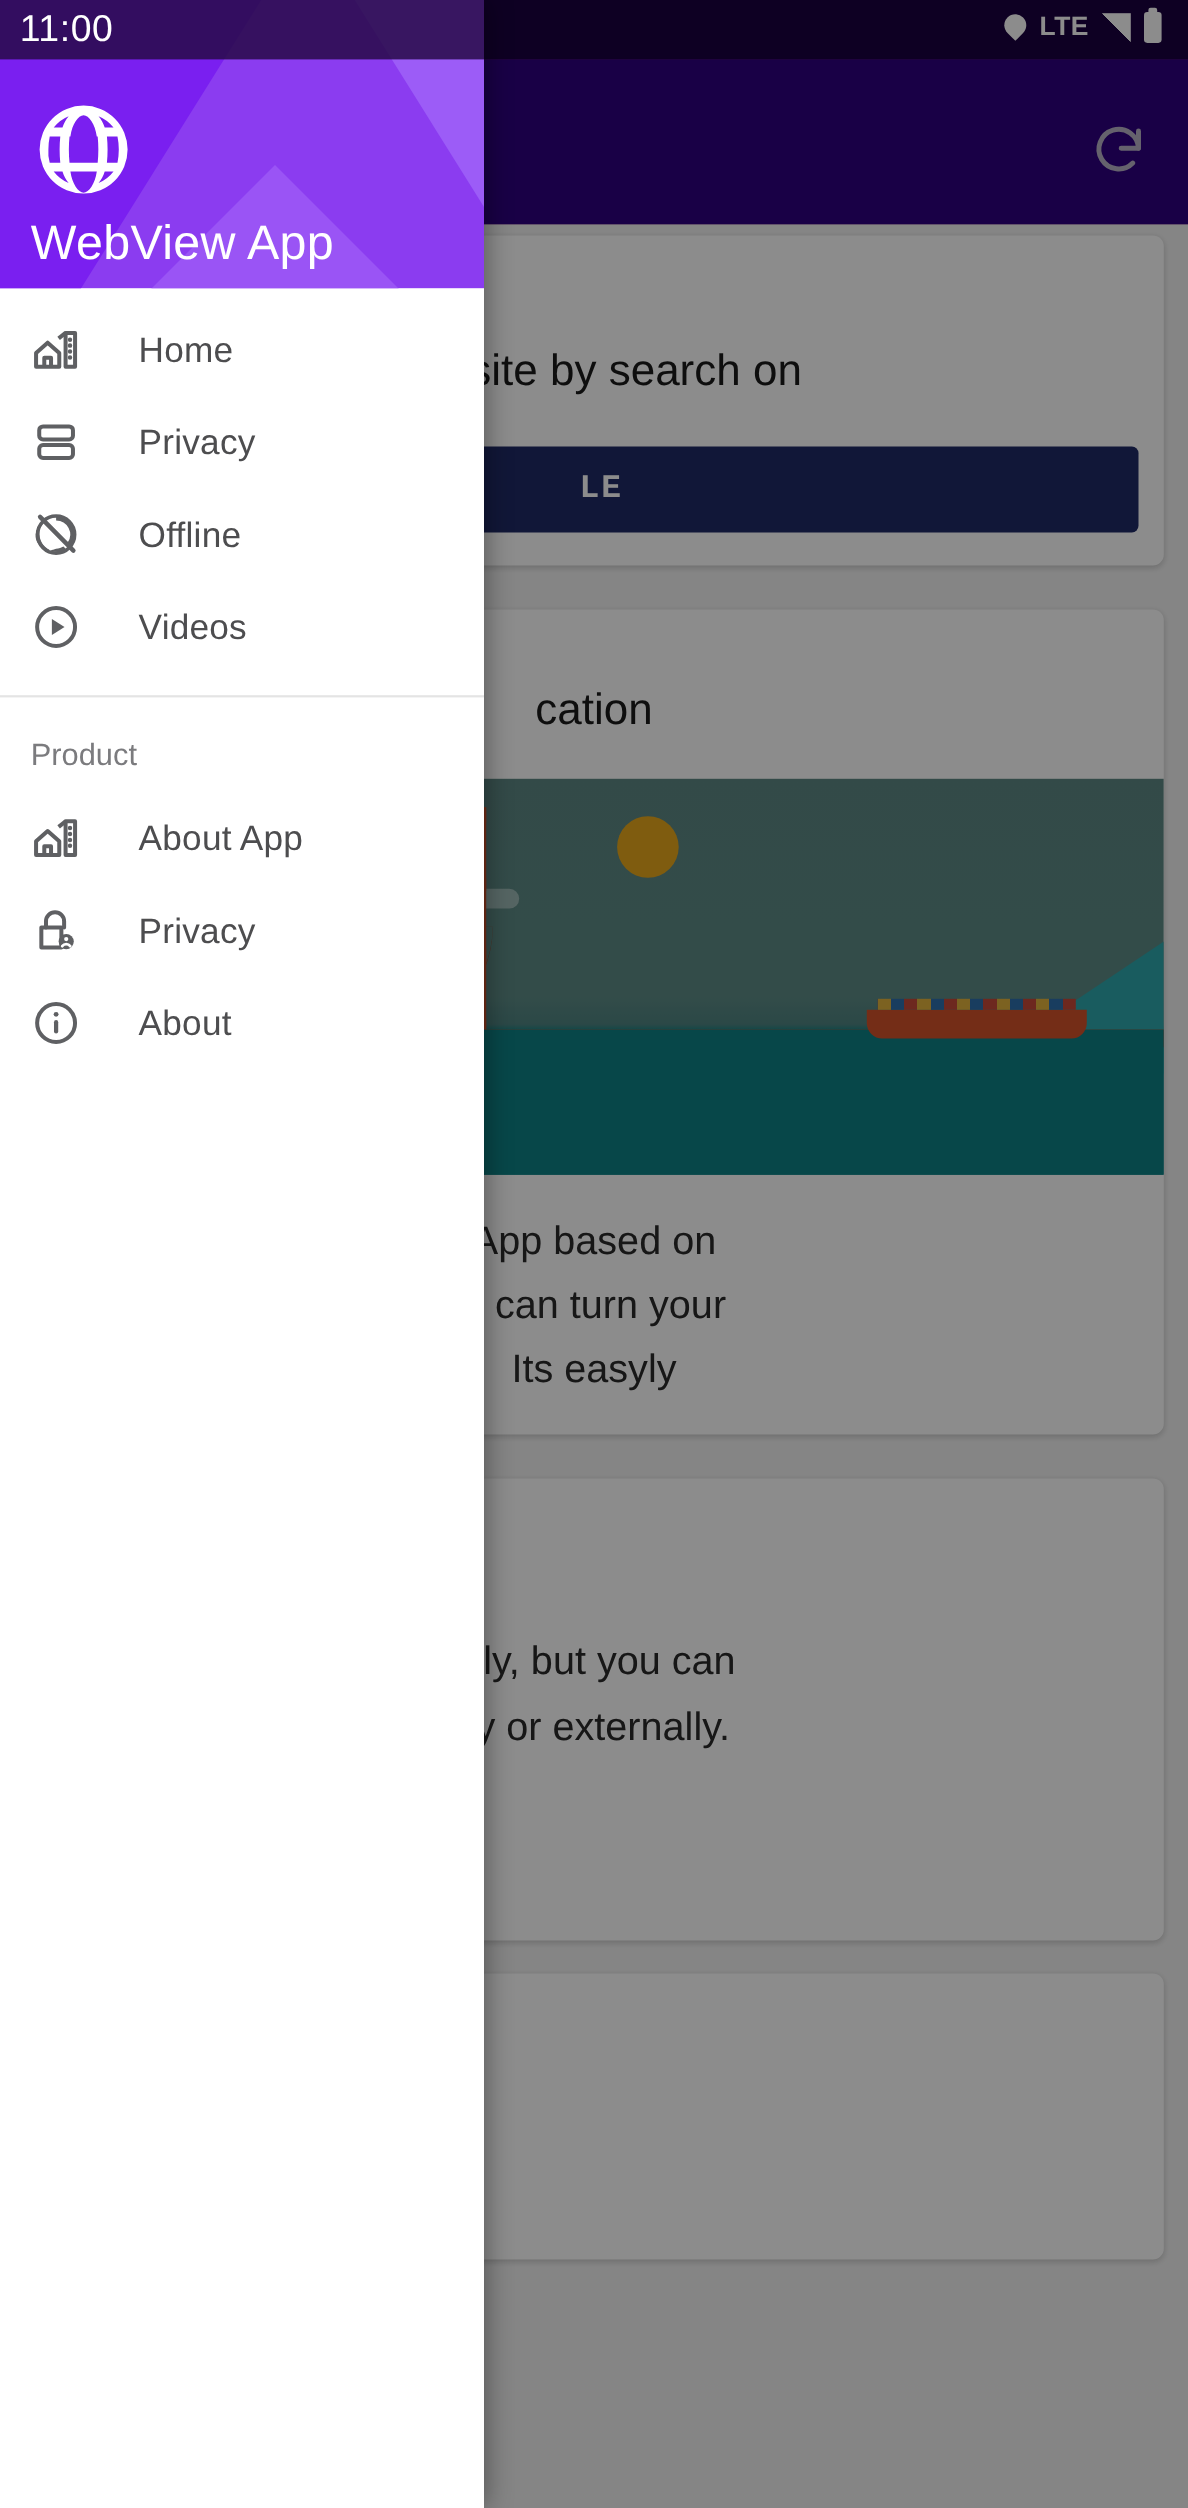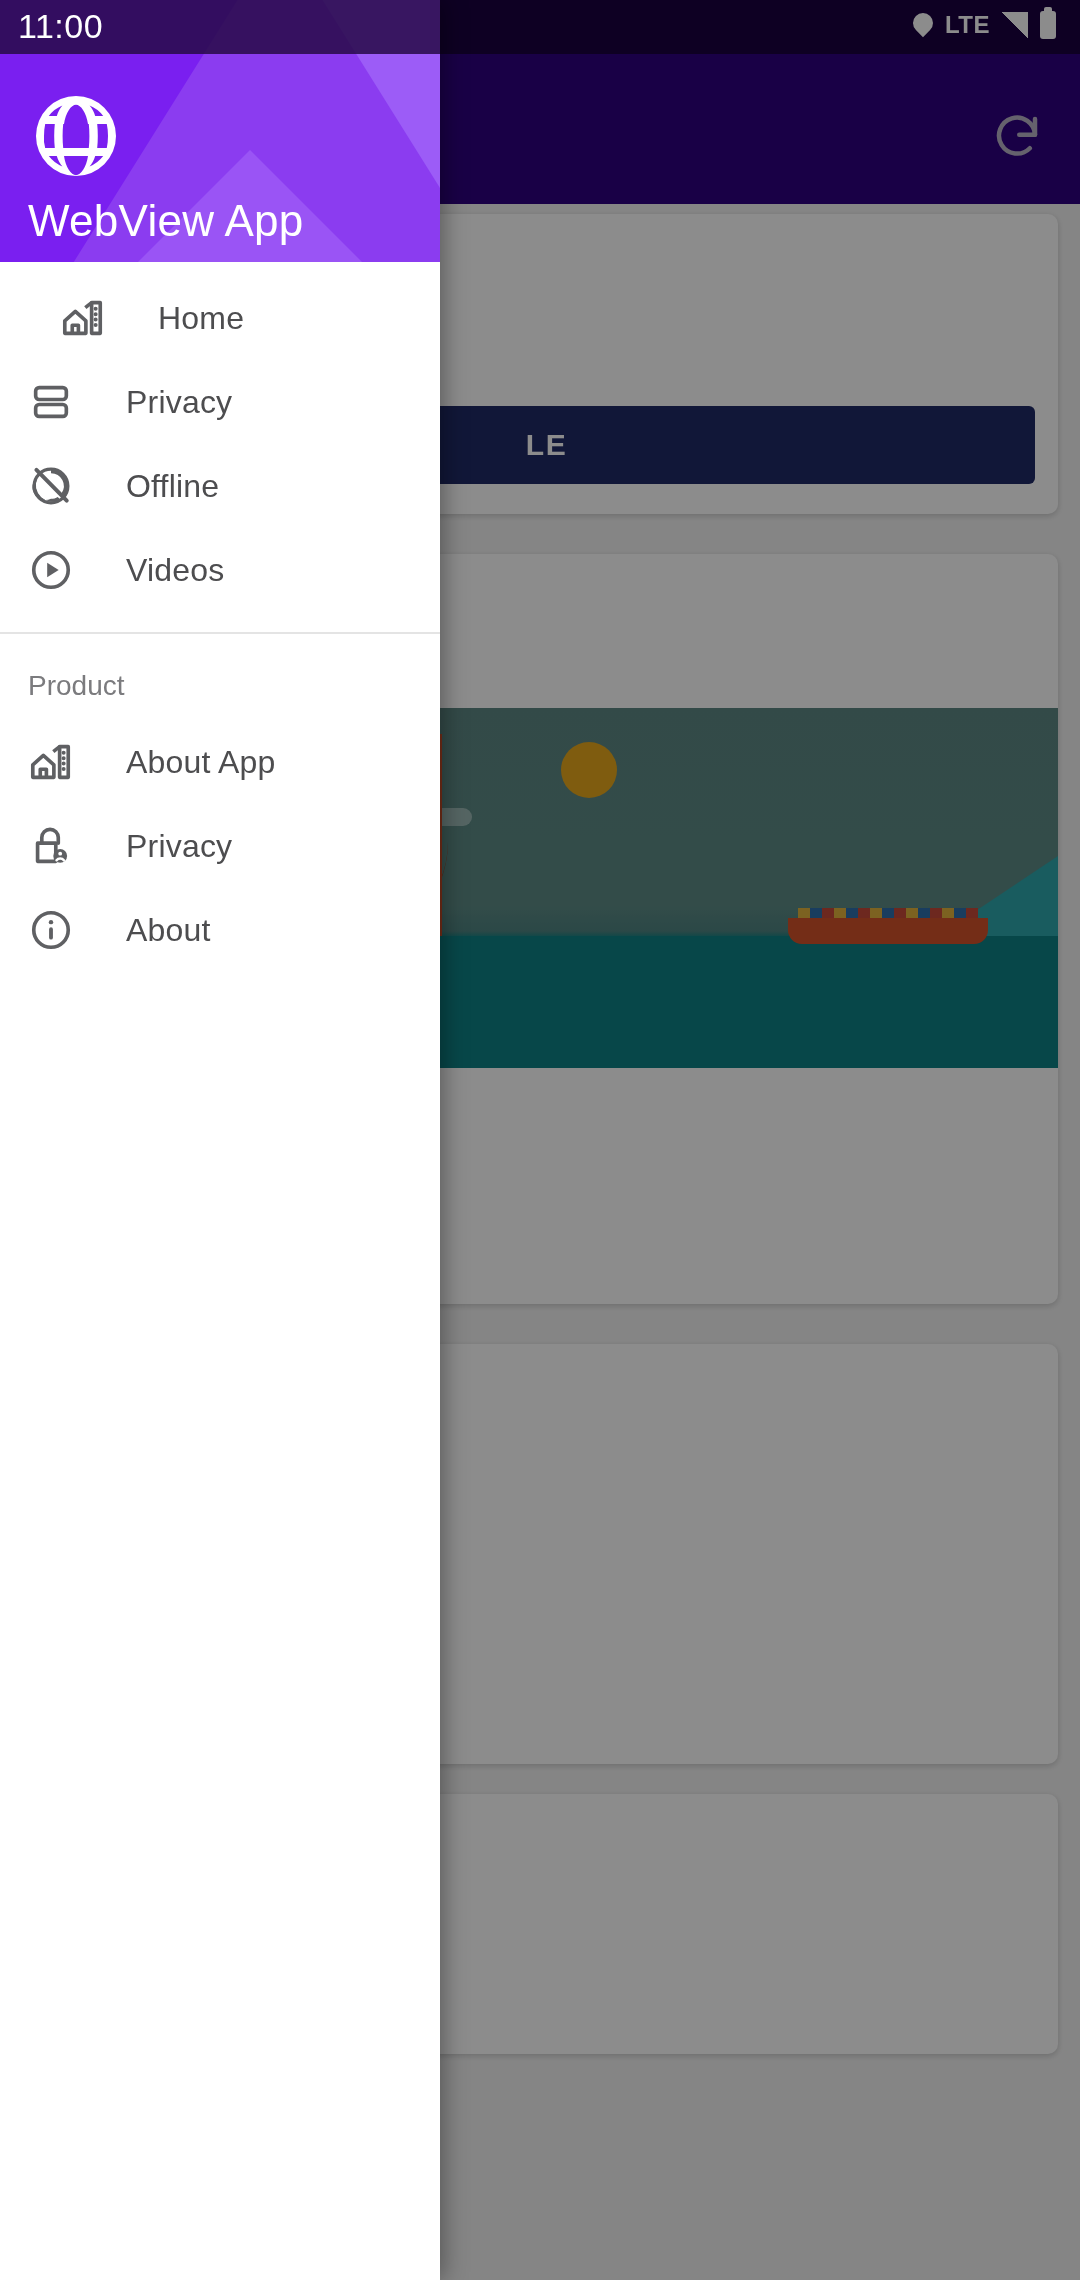--- a/index.html
+++ b/index.html
@@ -7,20 +7,21 @@
   body {
     font-family:"Liberation Sans", sans-serif;
     background:#ffffff;
     position:relative;
   }
 
   
   #app-background{
     position:absolute; inset:0;
     background:#701a75;
+    text-align:center;
   }
   .bg-statusbar{
     position:absolute; top:0; left:0; width:1080px; height:54px;
     background:#1a0040;
   }
   .bg-statusbar .sb-icons{
     position:absolute; right:24px; top:10px;
     display:flex; align-items:center; gap:12px;
     color:#ffffff;
   }
@@ -64,21 +65,21 @@
   }
   .bg-card .c-title{
     font-size:40px; color:#1b1b1b; padding:30px 36px 0 36px; line-height:1.35;
   }
   .bg-card .c-body{
     font-size:36px; color:#2b2b2b; padding:14px 36px 0 36px; line-height:1.45;
   }
   .bg-btn{
     margin:30px 23px 30px 36px; height:78px; border-radius:6px;
     background:#1f2a66; color:#ffffff; font-size:30px; font-weight:700;
-    letter-spacing:1.6px; display:flex; align-items:center; justify-content:center;
+    letter-spacing:1.6px; display:flex; align-items:center; justify-content:center;font-family:Liberation Mono, monospace;
   }
 
   
   .illus{
     position:relative; width:100%; height:360px; overflow:hidden;
     background:linear-gradient(to bottom,#5e8884 0%,#5d8b86 55%,#4f8481 62%,#0f8284 64%,#0d7f83 100%);
   }
   .ill-sun{
     position:absolute; left:52%; top:34px; width:56px; height:56px;
     border-radius:50%; background:#e8a81d;
@@ -275,21 +276,21 @@
 
     <svg class="dh-globe" viewBox="0 0 24 24" fill="currentColor">
       <path d="M12 2a10 10 0 1 0 0 20 10 10 0 0 0 0-20zm0 2.2c1.2 0 2.6 2 3 4.8H9c.4-2.8 1.8-4.8 3-4.8zM8.8 9h6.4c.1.95.15 1.95.15 3s-.05 2.05-.15 3H8.8c-.1-.95-.15-1.95-.15-3s.05-2.05.15-3zm-2.1 0c-.1.95-.15 1.95-.15 3s.05 2.05.15 3H4.3A7.9 7.9 0 0 1 4 12c0-1.05.1-2.05.3-3h2.4zm10.6 0h2.4c.2.95.3 1.95.3 3s-.1 2.05-.3 3h-2.4c.1-.95.15-1.95.15-3s-.05-2.05-.15-3zM5.2 7a8 8 0 0 1 3.4-2.6C8 5.1 7.5 6 7.2 7H5.2zm10.2-2.6A8 8 0 0 1 18.8 7h-2c-.3-1-.8-1.9-1.4-2.6zM9 17h6c-.4 2.8-1.8 4.8-3 4.8S9.4 19.8 9 17zm-3.8 0h2c.3 1 .8 1.9 1.4 2.6A8 8 0 0 1 5.2 17zm11.6 0h2a8 8 0 0 1-3.4 2.6c.6-.7 1.1-1.6 1.4-2.6z"></path>
     </svg>
 
     <div class="dh-title">WebView App</div>
   </div>
 
   <div class="drawer-list">
 
-    <div class="nav-item" style="margin-top:14px;margin-left:32px;">
+    <div class="nav-item" style="margin-top:14px;">
       <span class="nav-icon">
         <svg viewBox="0 0 24 24" fill="none" stroke="currentColor" stroke-width="1.9" stroke-linejoin="round">
           <path d="M2.5 13.5 8 8.6l5.5 4.9V20H2.5z"></path>
           <path d="M6.4 20v-4.2h3.2V20"></path>
           <path d="M16.5 4h4.5v16h-4.5V4z"></path>
           <path d="M16.5 4 13.2 6.6"></path>
           <path d="M18.6 7.2v.02M18.6 10v.02M18.6 12.8v.02M18.6 15.6v.02" stroke-linecap="round" stroke-width="2.1"></path>
         </svg>
       </span>
       <span class="nav-label">Home</span>

